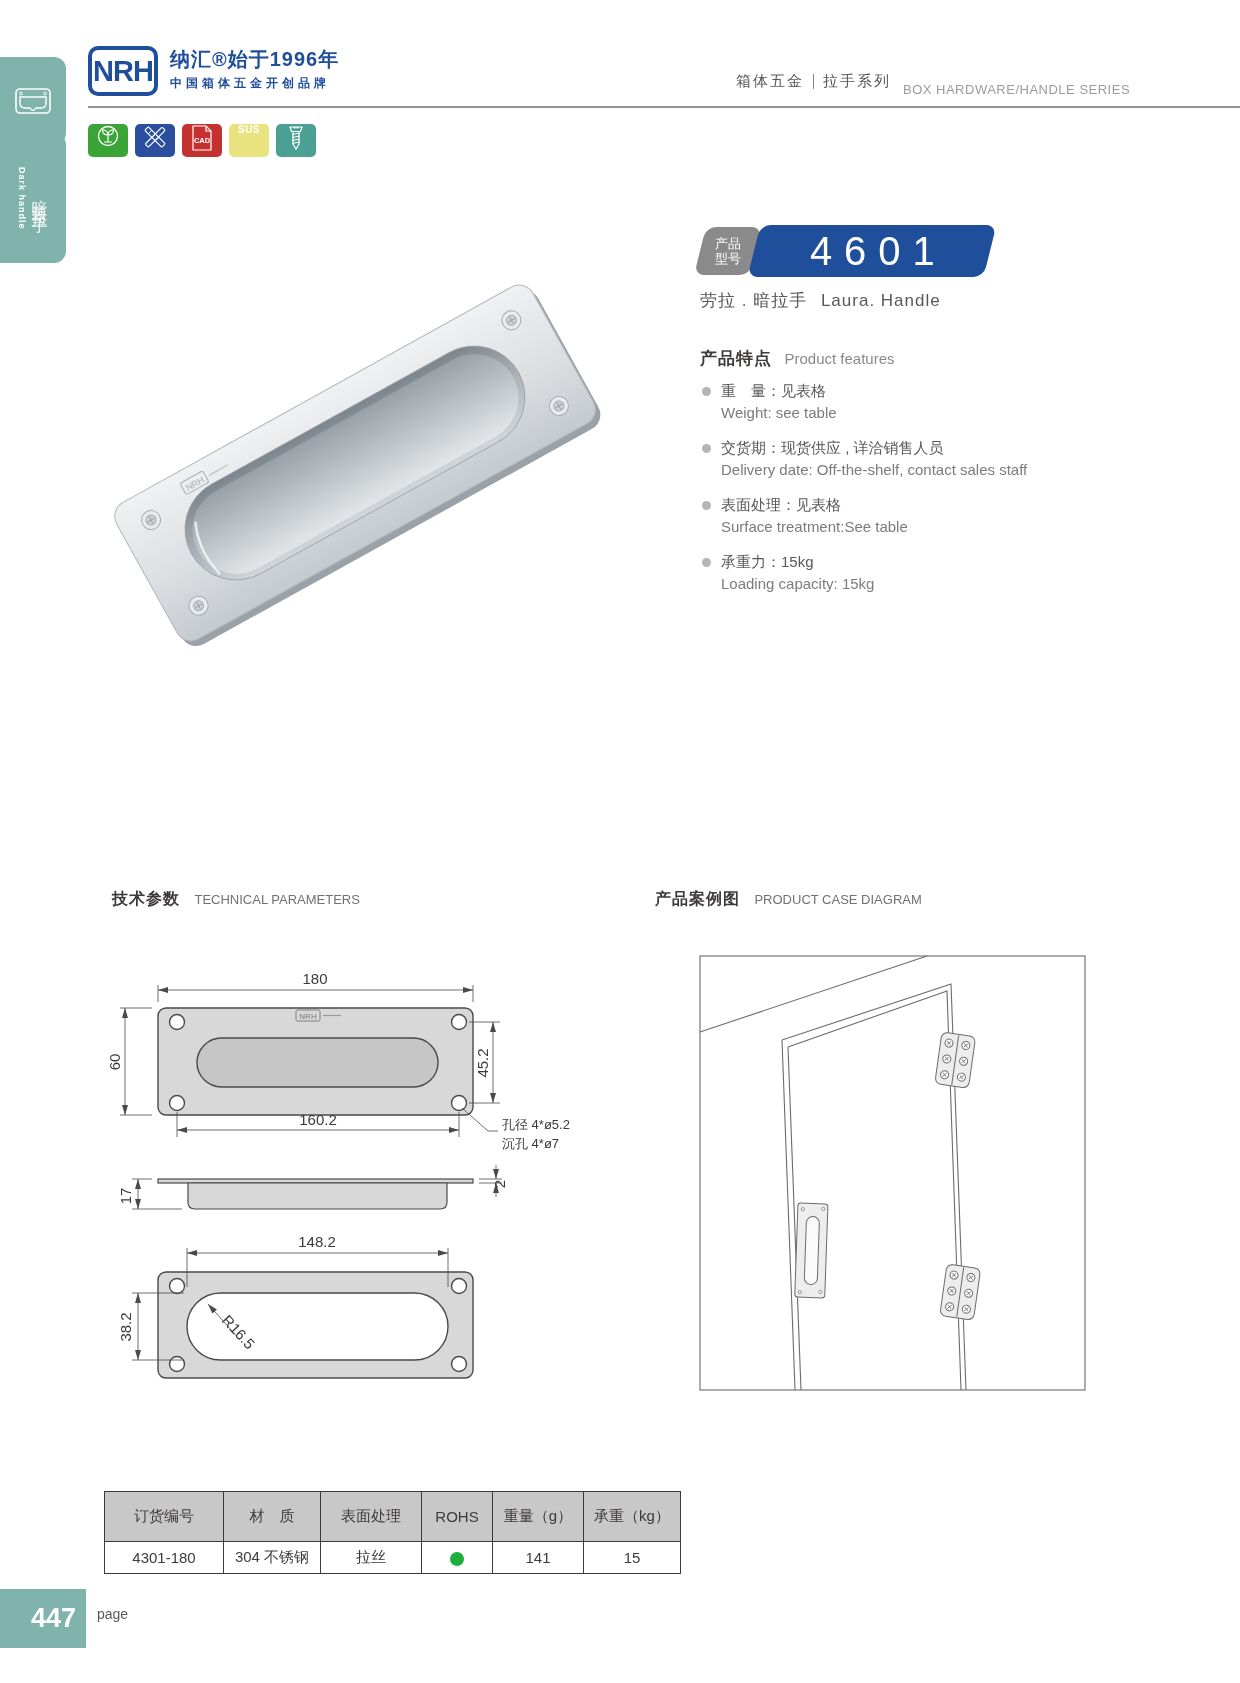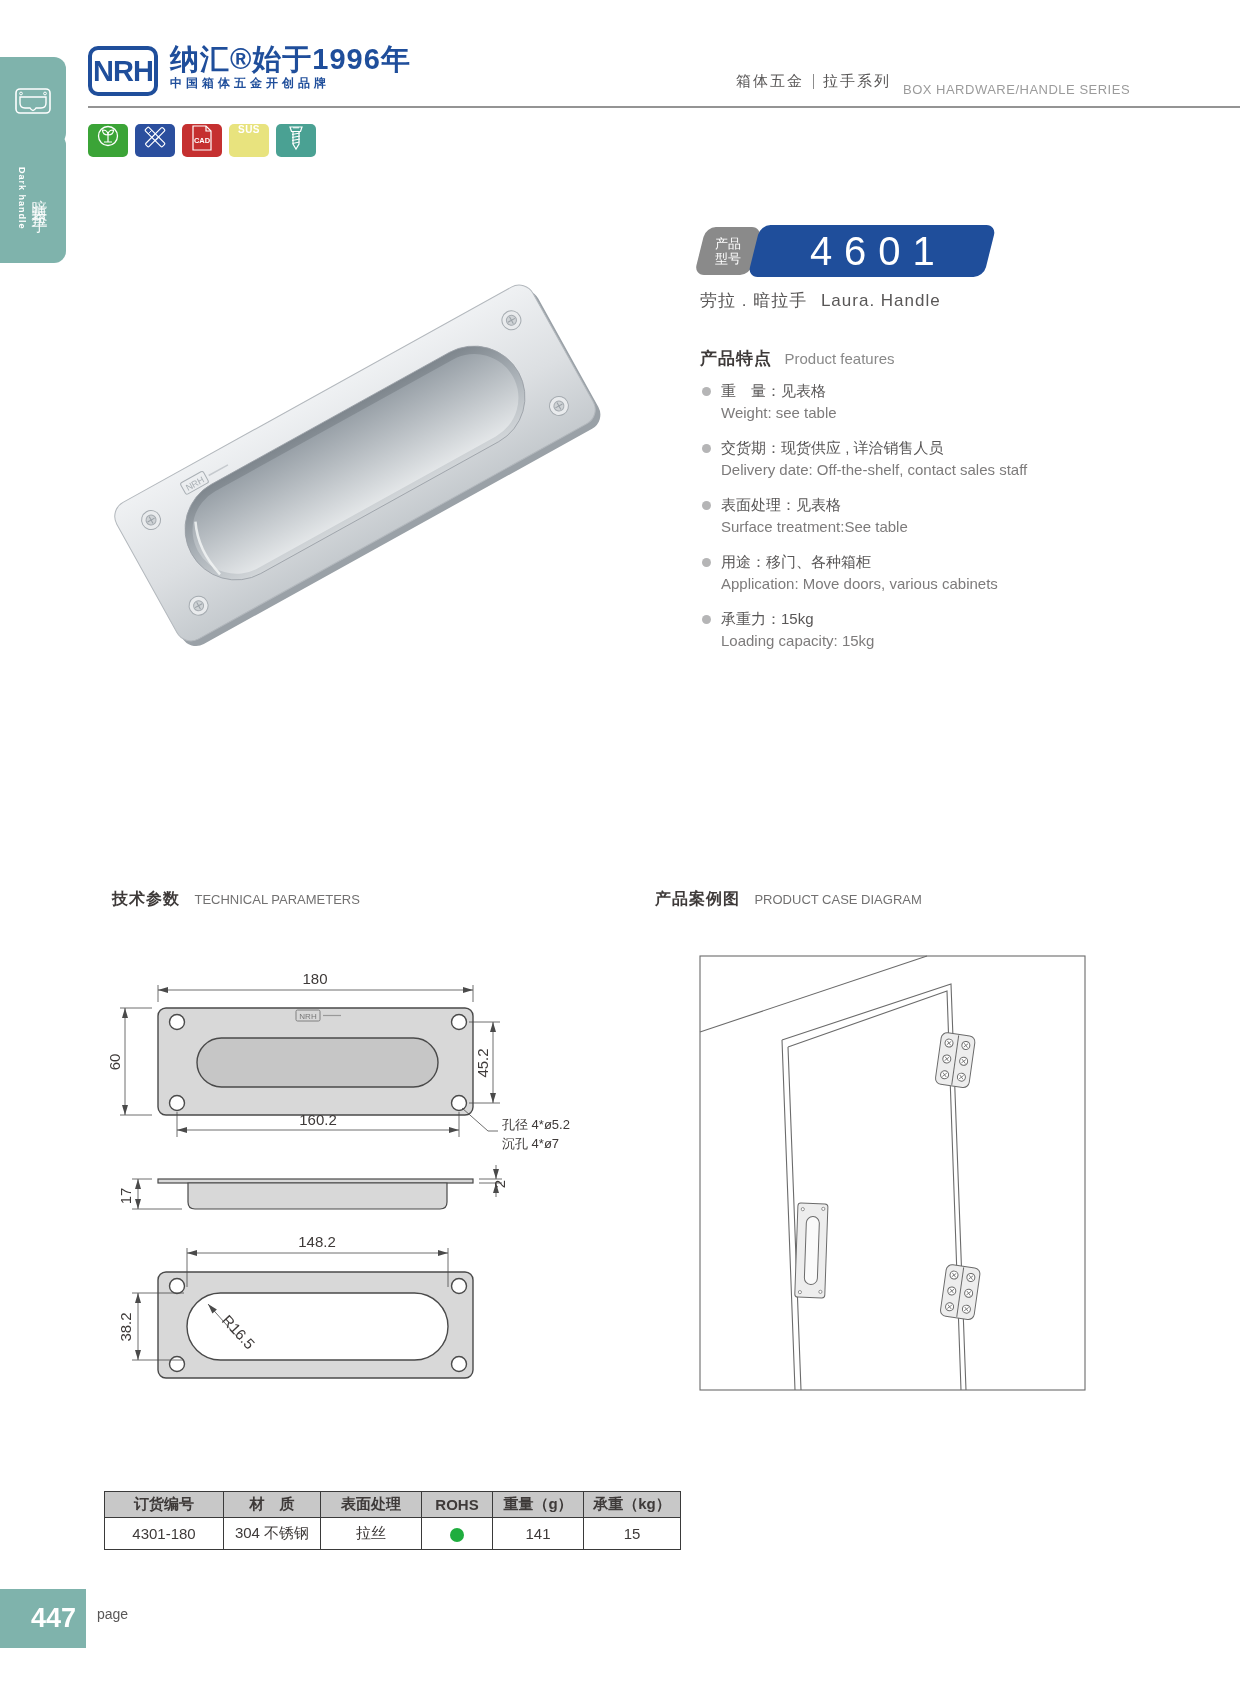--- a/index.html
+++ b/index.html
@@ -9,21 +9,21 @@
   .side-box{position:absolute;left:0;background:#7fb3ac;border-radius:0 12px 12px 0;
             display:flex;align-items:center;justify-content:center;}
   .side-box.icon{top:57px;width:66px;height:88px;}
   .side-box.tab{top:133px;width:66px;height:130px;}
   .v-en{writing-mode:vertical-rl;font-size:9px;font-weight:bold;color:#fff;letter-spacing:1px;margin-right:2px;}
   .v-cn{writing-mode:vertical-rl;text-orientation:upright;font-size:16px;color:rgba(255,255,255,.9);letter-spacing:6px;}
   
   .logo-row{position:absolute;left:88px;top:46px;display:flex;gap:12px;align-items:flex-start;}
   .nrh-box{width:62px;height:42px;border:4px solid #1f4e9b;border-radius:10px;color:#1f4e9b;
            font-weight:bold;font-size:29px;display:flex;align-items:center;justify-content:center;letter-spacing:-1px;}
-  .brand-title{font-size:29px;font-weight:bold;color:#1f4e9b;letter-spacing:1px;line-height:26px;}
+  .brand-title{font-size:20px;font-weight:bold;color:#1f4e9b;letter-spacing:1px;line-height:26px;}
   .brand-sub{font-size:12px;font-weight:bold;color:#1f4e9b;letter-spacing:4px;margin-top:3px;}
   .hdr-series{position:absolute;left:736px;top:66px;display:flex;align-items:center;}
   .hdr-cn{font-size:15px;color:#595757;letter-spacing:2px;}
   .hdr-sep{width:1px;height:15px;background:#8c8c8c;margin:0 9px;}
   .hdr-en{font-size:13px;color:#9b9b9b;margin-left:12px;letter-spacing:.5px;margin-top:16px;}
   .hdr-line{position:absolute;left:88px;top:106px;width:1152px;height:2px;background:#949494;}
   
   .badges{position:absolute;left:88px;top:124px;display:flex;gap:7px;}
   .badge{width:40px;height:33px;border-radius:5px;display:flex;align-items:flex-start;justify-content:center;}
   .badge.eco{background:#3ba437;}.badge.tools{background:#2b4f9e;}
@@ -49,21 +49,21 @@
   .feat-cn{font-size:15px;color:#595757;line-height:22px;}
   .feat-en{font-size:15px;color:#7d7b7b;line-height:22px;}
   
   .sec{position:absolute;}
   .sec .cn{font-size:16px;font-weight:bold;color:#3e3a39;letter-spacing:1px;}
   .sec .en{font-size:13px;color:#727171;margin-left:10px;}
   .sec.tech{left:112px;top:889px;}
   .sec.case{left:655px;top:889px;}
   
   .spec-table{position:absolute;left:104px;top:1491px;border-collapse:collapse;font-size:15px;color:#3e3a39;}
-  .spec-table th{background:#c8c8c8;border:1px solid #3a3a3a;font-weight:bold;height:25px;padding:0 4px;}
+  .spec-table th{background:#c8c8c8;border:1px solid #3a3a3a;font-weight:normal;height:25px;padding:12px 4px;}
   .spec-table td{border:1px solid #3a3a3a;height:31px;text-align:center;background:#fff;padding:0 4px;}
   .rohs-dot{display:inline-block;width:14px;height:14px;border-radius:50%;background:#1fad3e;vertical-align:middle;}
   
   .page-box{position:absolute;left:0;top:1589px;width:86px;height:59px;background:#7fb3ac;
             display:flex;align-items:center;justify-content:flex-end;padding-right:10px;box-sizing:border-box;}
   .page-box .n{color:#fff;font-size:27px;font-weight:bold;}
   .page-lbl{position:absolute;left:97px;top:1606px;font-size:14px;color:#595757;}
   svg{display:block;}
   .abs{position:absolute;}
 </style>
@@ -231,27 +231,20 @@
     <div class="feat-item">
       <span class="dot"></span>
       <div>
           <div class="feat-cn">表面处理：见表格</div>
            <div class="feat-en">Surface treatment:See table</div>
         </div>
     </div>
     <div class="feat-item">
       <span class="dot"></span>
       <div>
-          <div class="feat-cn">用途：移门、各种箱柜</div>
-           <div class="feat-en">Application: Move doors, various cabinets</div>
-        </div>
-    </div>
-    <div class="feat-item">
-      <span class="dot"></span>
-      <div>
           <div class="feat-cn">承重力：15kg</div>
            <div class="feat-en">Loading capacity: 15kg</div>
         </div>
     </div>
   </div>
 
   <div class="sec tech">
     <span class="cn">技术参数</span>
     <span class="en">TECHNICAL PARAMETERS</span>
   </div>

